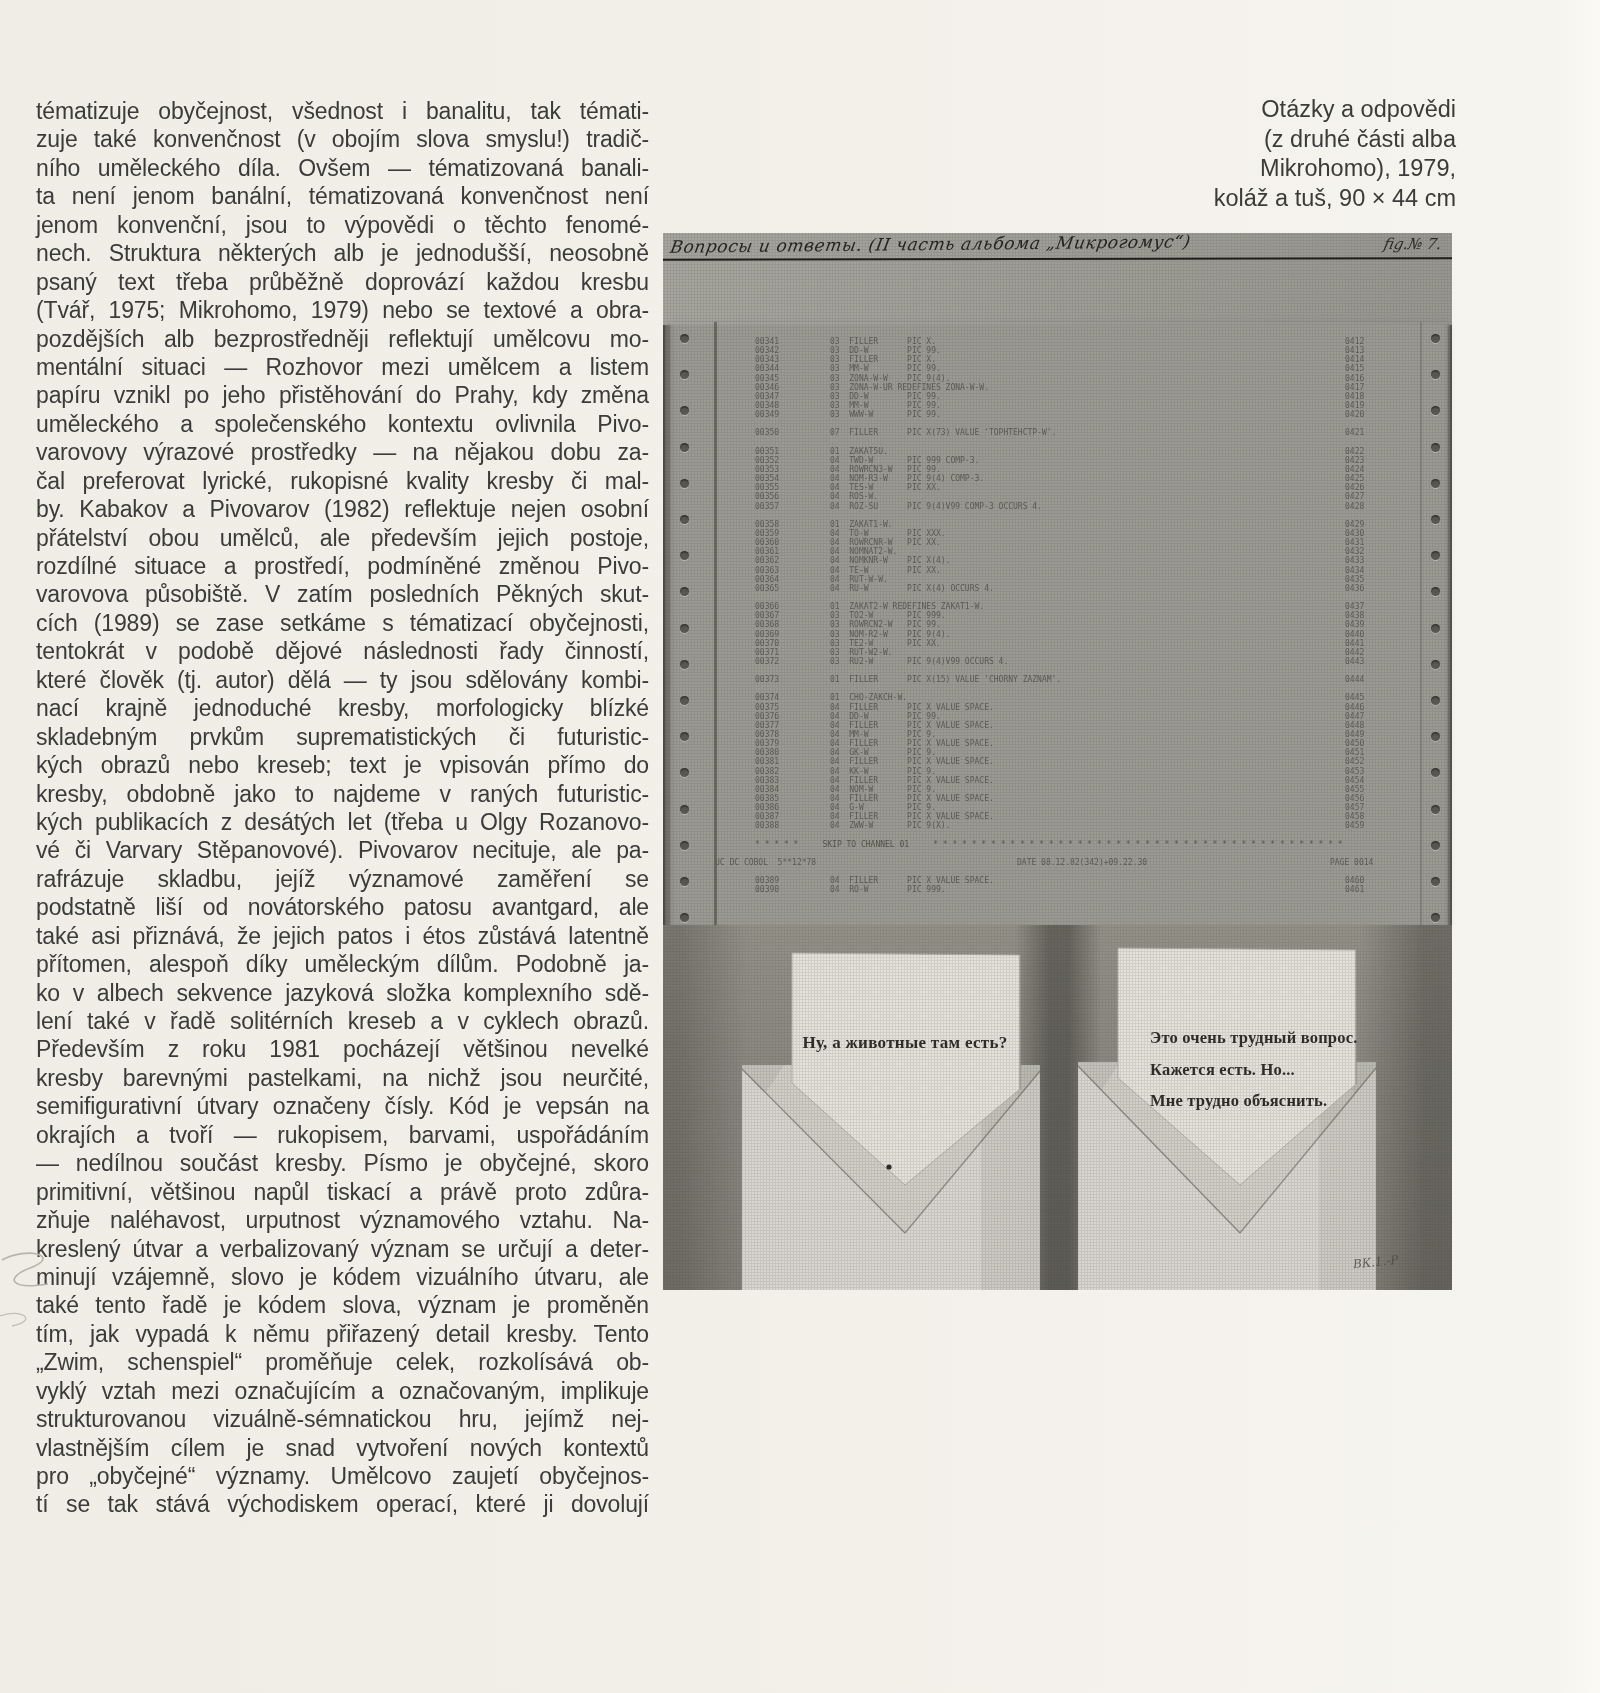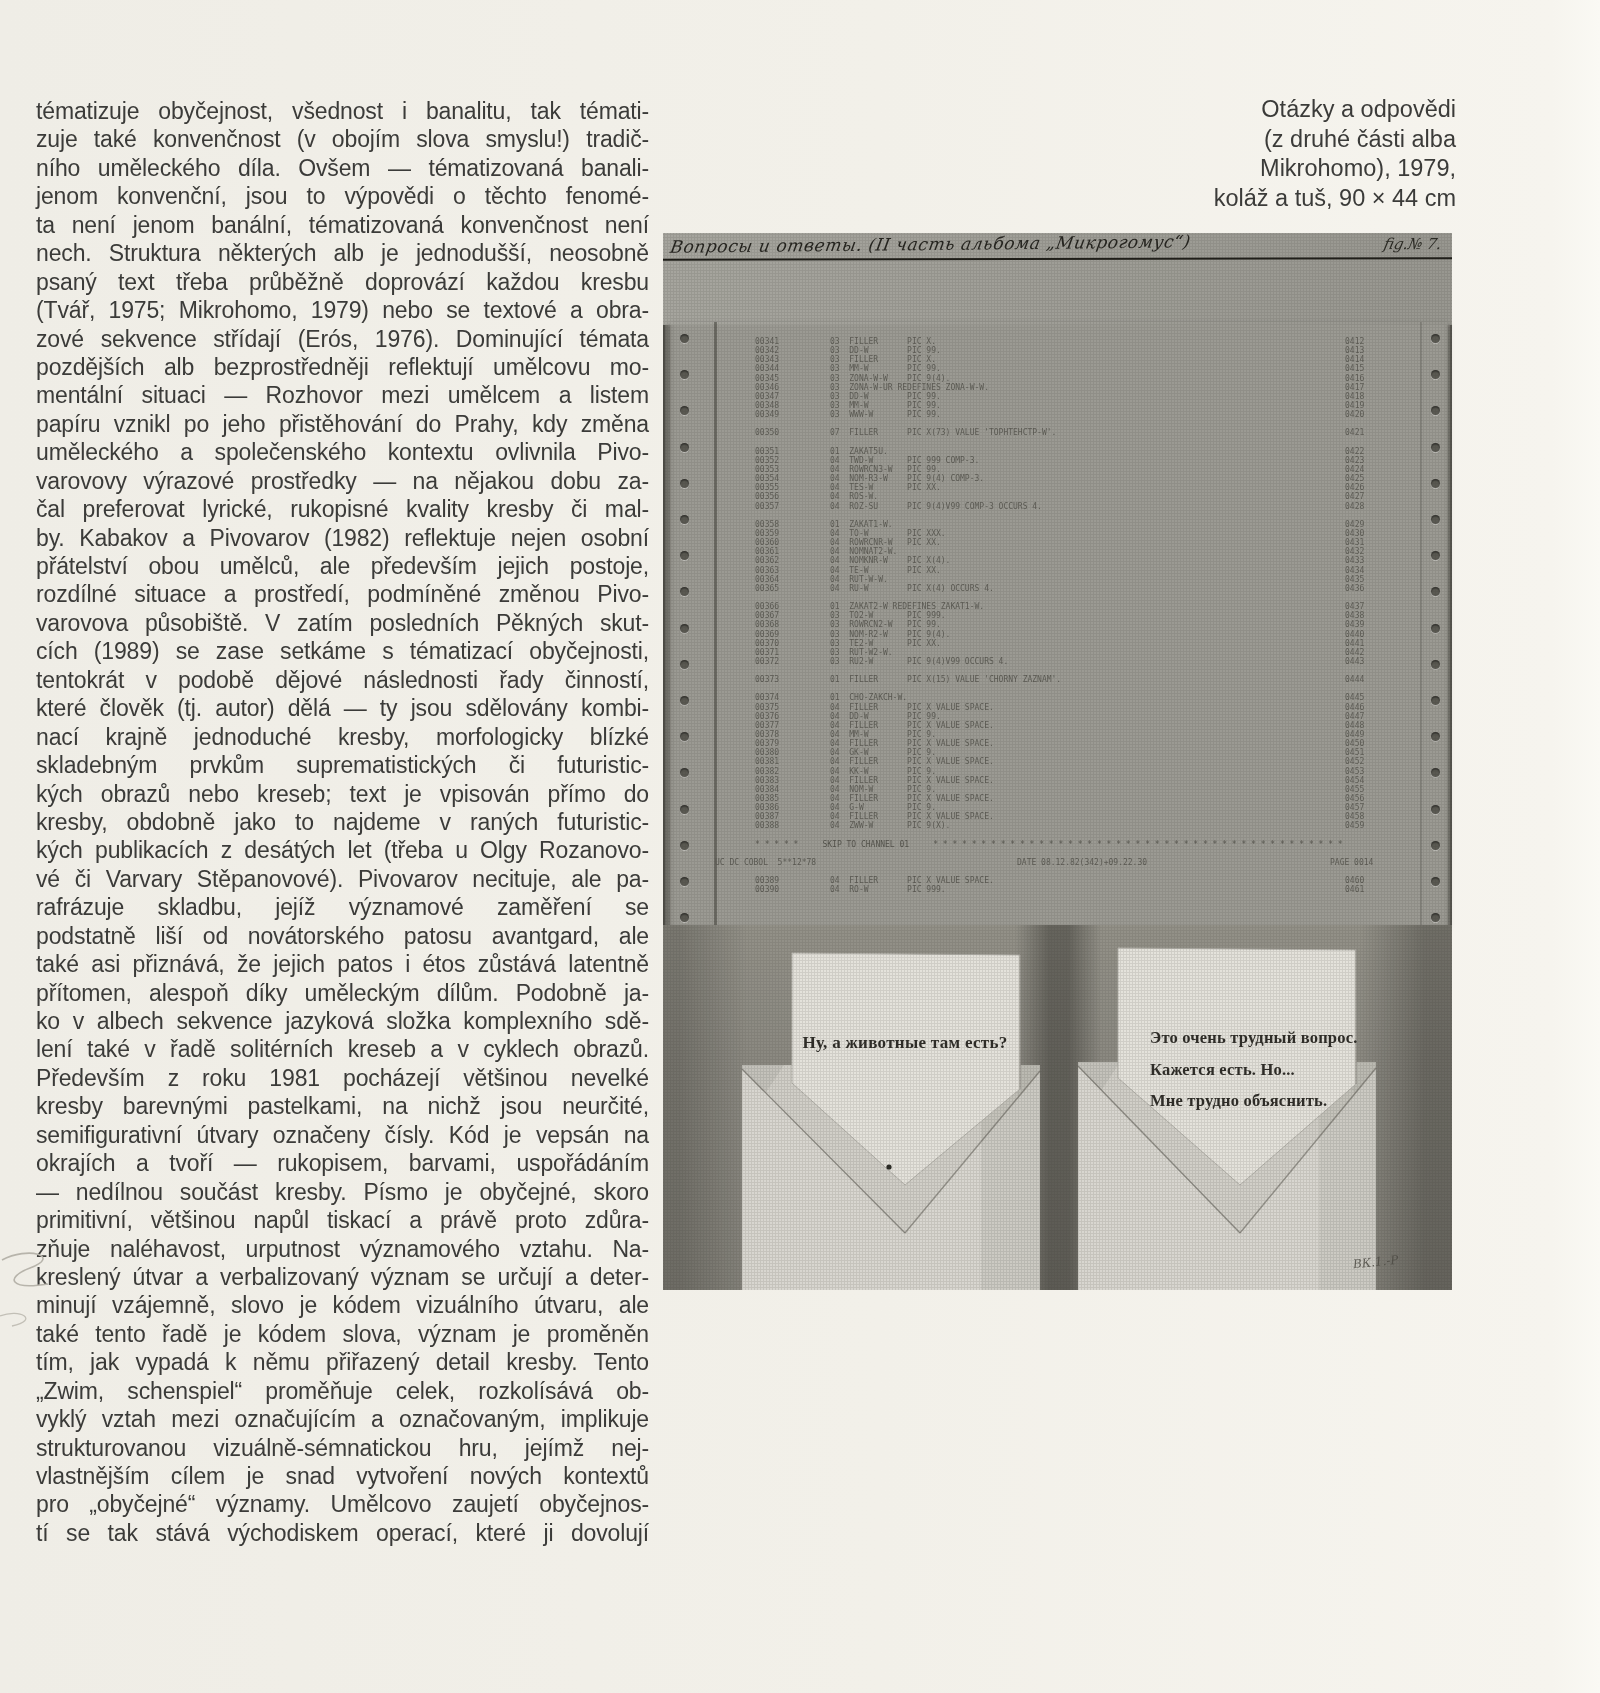--- a/index.html
+++ b/index.html
@@ -67,26 +67,25 @@
 </style>
 </head>
 <body>
 
 <div class="page">
 
   <div class="article">
       <div class="tline">tématizuje obyčejnost, všednost i banalitu, tak témati-</div>
       <div class="tline">zuje také konvenčnost (v obojím slova smyslu!) tradič-</div>
       <div class="tline">ního uměleckého díla. Ovšem — tématizovaná banali-</div>
+      <div class="tline">ta není jenom banální, tématizovaná konvenčnost není</div>
       <div class="tline">jenom konvenční, jsou to výpovědi o těchto fenomé-</div>
-      <div class="tline">ta není jenom banální, tématizovaná konvenčnost není</div>
       <div class="tline">nech. Struktura některých alb je jednodušší, neosobně</div>
       <div class="tline">psaný text třeba průběžně doprovází každou kresbu</div>
       <div class="tline">(Tvář, 1975; Mikrohomo, 1979) nebo se textové a obra-</div>
-      <div class="tline">zové sekvence střídají (Erós, 1976). Dominující témata</div>
       <div class="tline">pozdějších alb bezprostředněji reflektují umělcovu mo-</div>
       <div class="tline">mentální situaci — Rozhovor mezi umělcem a listem</div>
       <div class="tline">papíru vznikl po jeho přistěhování do Prahy, kdy změna</div>
       <div class="tline">uměleckého a společenského kontextu ovlivnila Pivo-</div>
       <div class="tline">varovovy výrazové prostředky — na nějakou dobu za-</div>
       <div class="tline">čal preferovat lyrické, rukopisné kvality kresby či mal-</div>
       <div class="tline">by. Kabakov a Pivovarov (1982) reflektuje nejen osobní</div>
       <div class="tline">přátelství obou umělců, ale především jejich postoje,</div>
       <div class="tline">rozdílné situace a prostředí, podmíněné změnou Pivo-</div>
       <div class="tline">varovova působiště. V zatím posledních Pěkných skut-</div>

